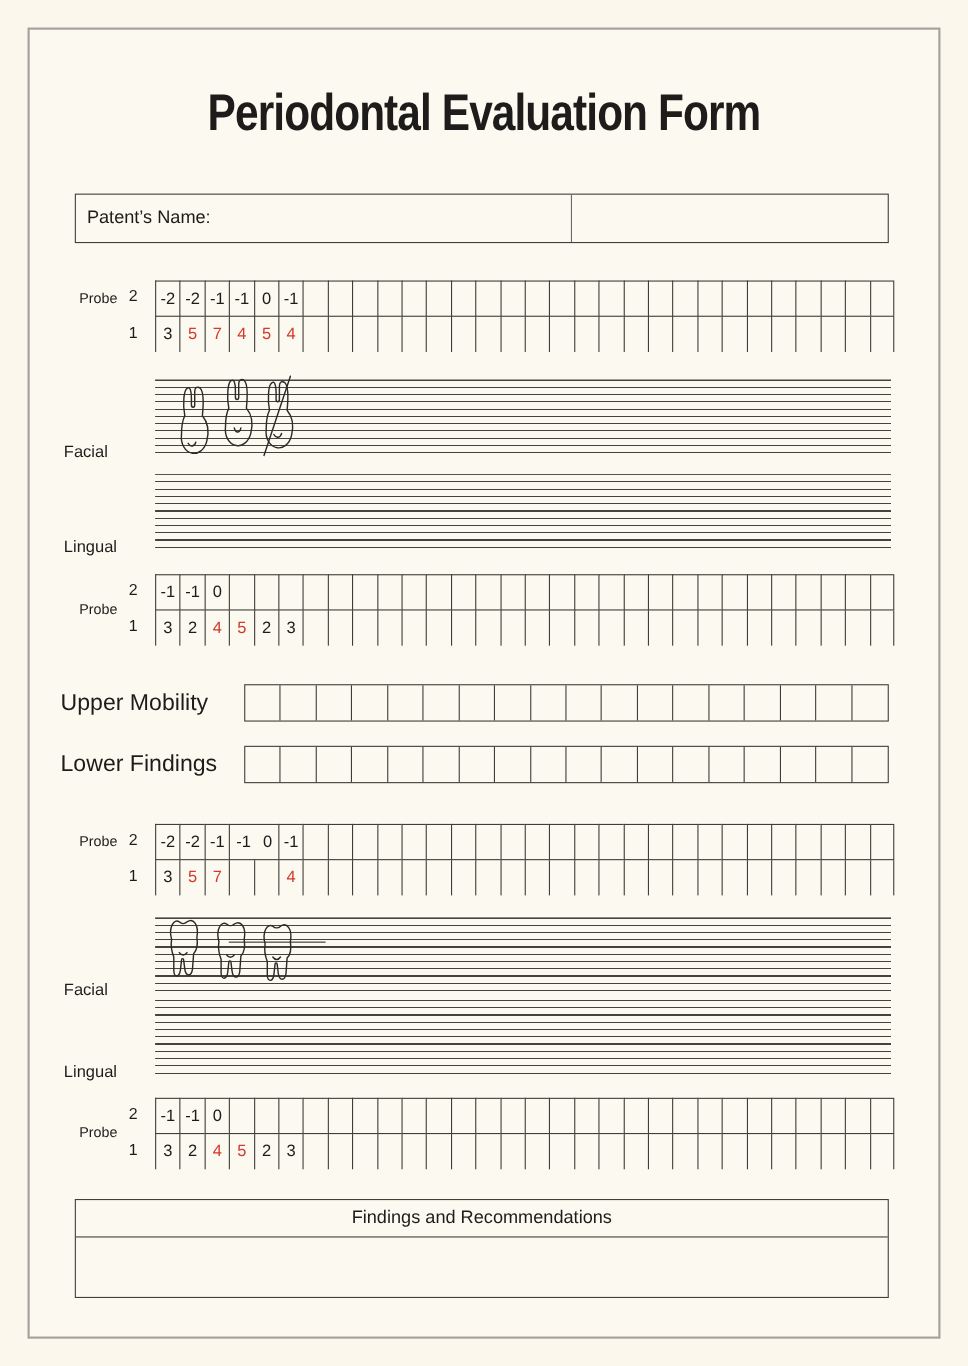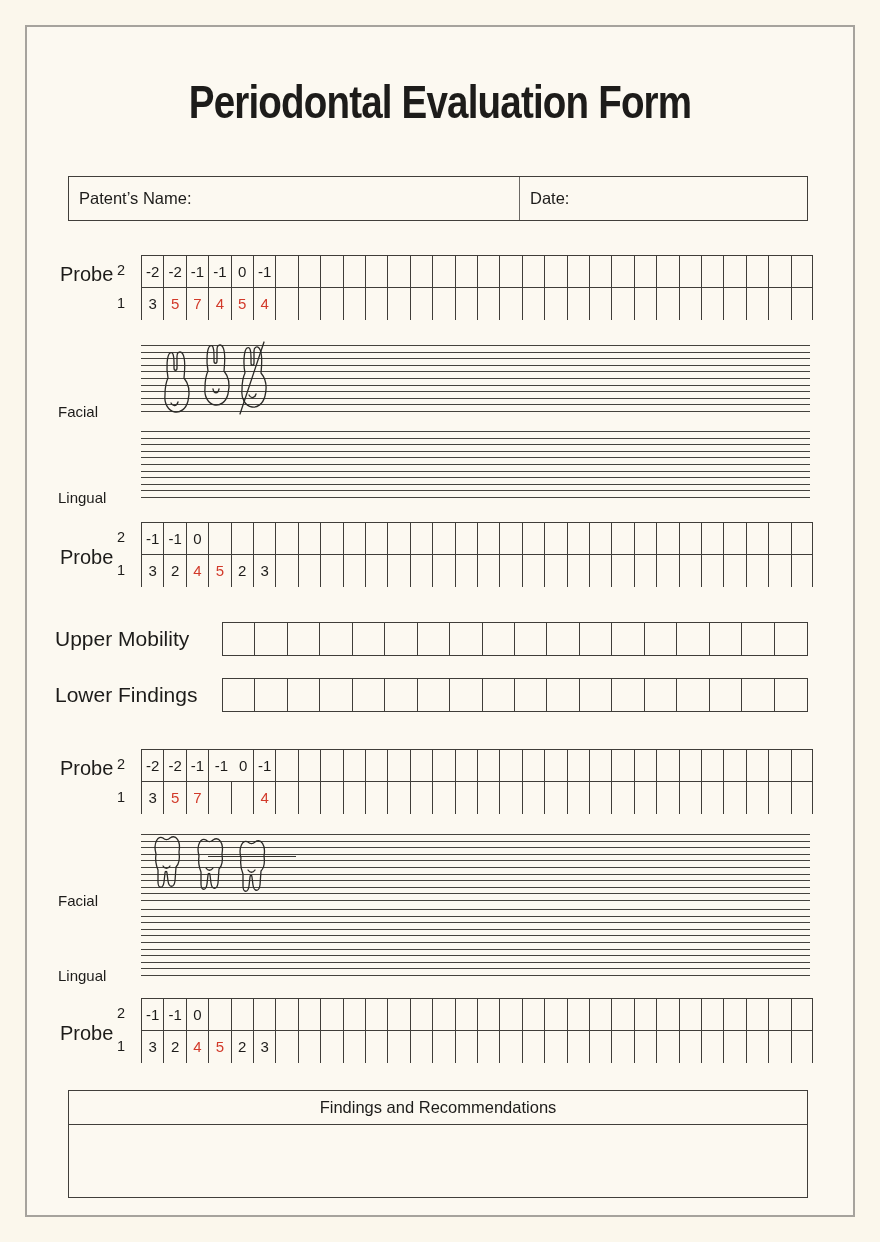--- a/index.html
+++ b/index.html
@@ -16,21 +16,21 @@
   .form-title{position:absolute;top:74px;left:0;width:100%;margin:0;text-align:center;
     font-size:47px;font-weight:700;letter-spacing:-1px;transform:scaleX(.82);transform-origin:center;}
 
   .patient-box{position:absolute;left:68px;top:176px;width:740px;height:45px;
     border:1.5px solid #413f3b;display:flex;box-sizing:border-box;background:transparent;text-align:right;}
   .patient-cell{display:flex;align-items:center;padding-left:10px;font-size:16.5px;box-sizing:border-box;}
   .patient-cell.name{width:451px;border-right:1.2px solid #6b6965;}
   .patient-cell.date{flex:1;}
 
   .probe-section{position:absolute;left:0;width:880px;height:66px;}
-  .probe-label{position:absolute;left:60px;font-size:20px;}
+  .probe-label{position:absolute;left:72px;font-size:13px;}
   .probe-label.pos-row2{top:8px;}
   .probe-label.pos-middle{top:24px;}
   .row-num{position:absolute;left:113px;width:16px;text-align:center;font-size:14.5px;}
   .row-num.n2{top:7px;}
   .row-num.n1{top:40px;}
   .probe-grid{position:absolute;left:141px;top:0;width:672px;display:grid;
     grid-template-columns:repeat(30,1fr);grid-auto-rows:32.5px;}
   .pcell{border-left:1.1px solid var(--line);font-size:15px;display:flex;
     align-items:center;justify-content:center;box-sizing:border-box;}
   .pcell.r0{border-top:1.1px solid var(--line);border-bottom:1.1px solid var(--line);}
@@ -46,21 +46,21 @@
   .teeth-svg path{fill:none;stroke:#2b2a27;stroke-width:1.3;stroke-linecap:round;stroke-linejoin:round;}
   .bone-line{position:absolute;left:208px;top:22px;width:88px;border-top:1.7px solid #35332f;}
 
   .mobility-row{position:absolute;left:0;width:731px;height:34px;}
   .mobility-label{position:absolute;left:55px;top:50%;transform:translateY(-50%);font-size:21px;}
   .mobility-grid{position:absolute;left:222px;top:0;width:586px;height:34px;
     border:1.6px solid var(--line);display:grid;grid-template-columns:repeat(18,1fr);box-sizing:border-box;}
   .mcell{border-right:1.1px solid var(--line);box-sizing:border-box;}
   .mcell:last-child{border-right:none;}
 
-  .findings-box{position:absolute;left:68px;top:1090px;width:740px;height:108px;
+  .findings-box{position:absolute;left:68px;top:1090px;width:740px;height:90px;
     border:1.6px solid #413f3b;box-sizing:border-box;}
   .findings-header{height:34px;border-bottom:1.2px solid #413f3b;display:flex;
     align-items:center;justify-content:center;font-size:16.5px;box-sizing:border-box;}
   .findings-body{height:53px;}
 
   .probe-1{top:255px}.probe-2{top:522px}.probe-3{top:749px}.probe-4{top:998px}
   .arch-1{top:345px}.arch-2{top:431px}.arch-3{top:834px}.arch-4{top:909px}
   .mob-1{top:622px}.mob-2{top:678px}
 </style>
 </head>
@@ -68,23 +68,20 @@
 
 <div class="page">
   <div class="frame"></div>
   <div class="content">
 
     <h1 class="form-title">Periodontal Evaluation Form</h1>
 
     <div class="patient-box">
       <div class="patient-cell name">
         <span>Patent’s Name:</span>
-      </div>
-      <div class="patient-cell date">
-        <span>Date:</span>
       </div>
     </div>
 
     <div class="probe-section probe-1">
       <div class="probe-label pos-row2">Probe</div>
       <div class="row-num n2">2</div>
       <div class="row-num n1">1</div>
       <div class="probe-grid">
           <div class="pcell r0">-2</div>
           <div class="pcell r0">-2</div>

